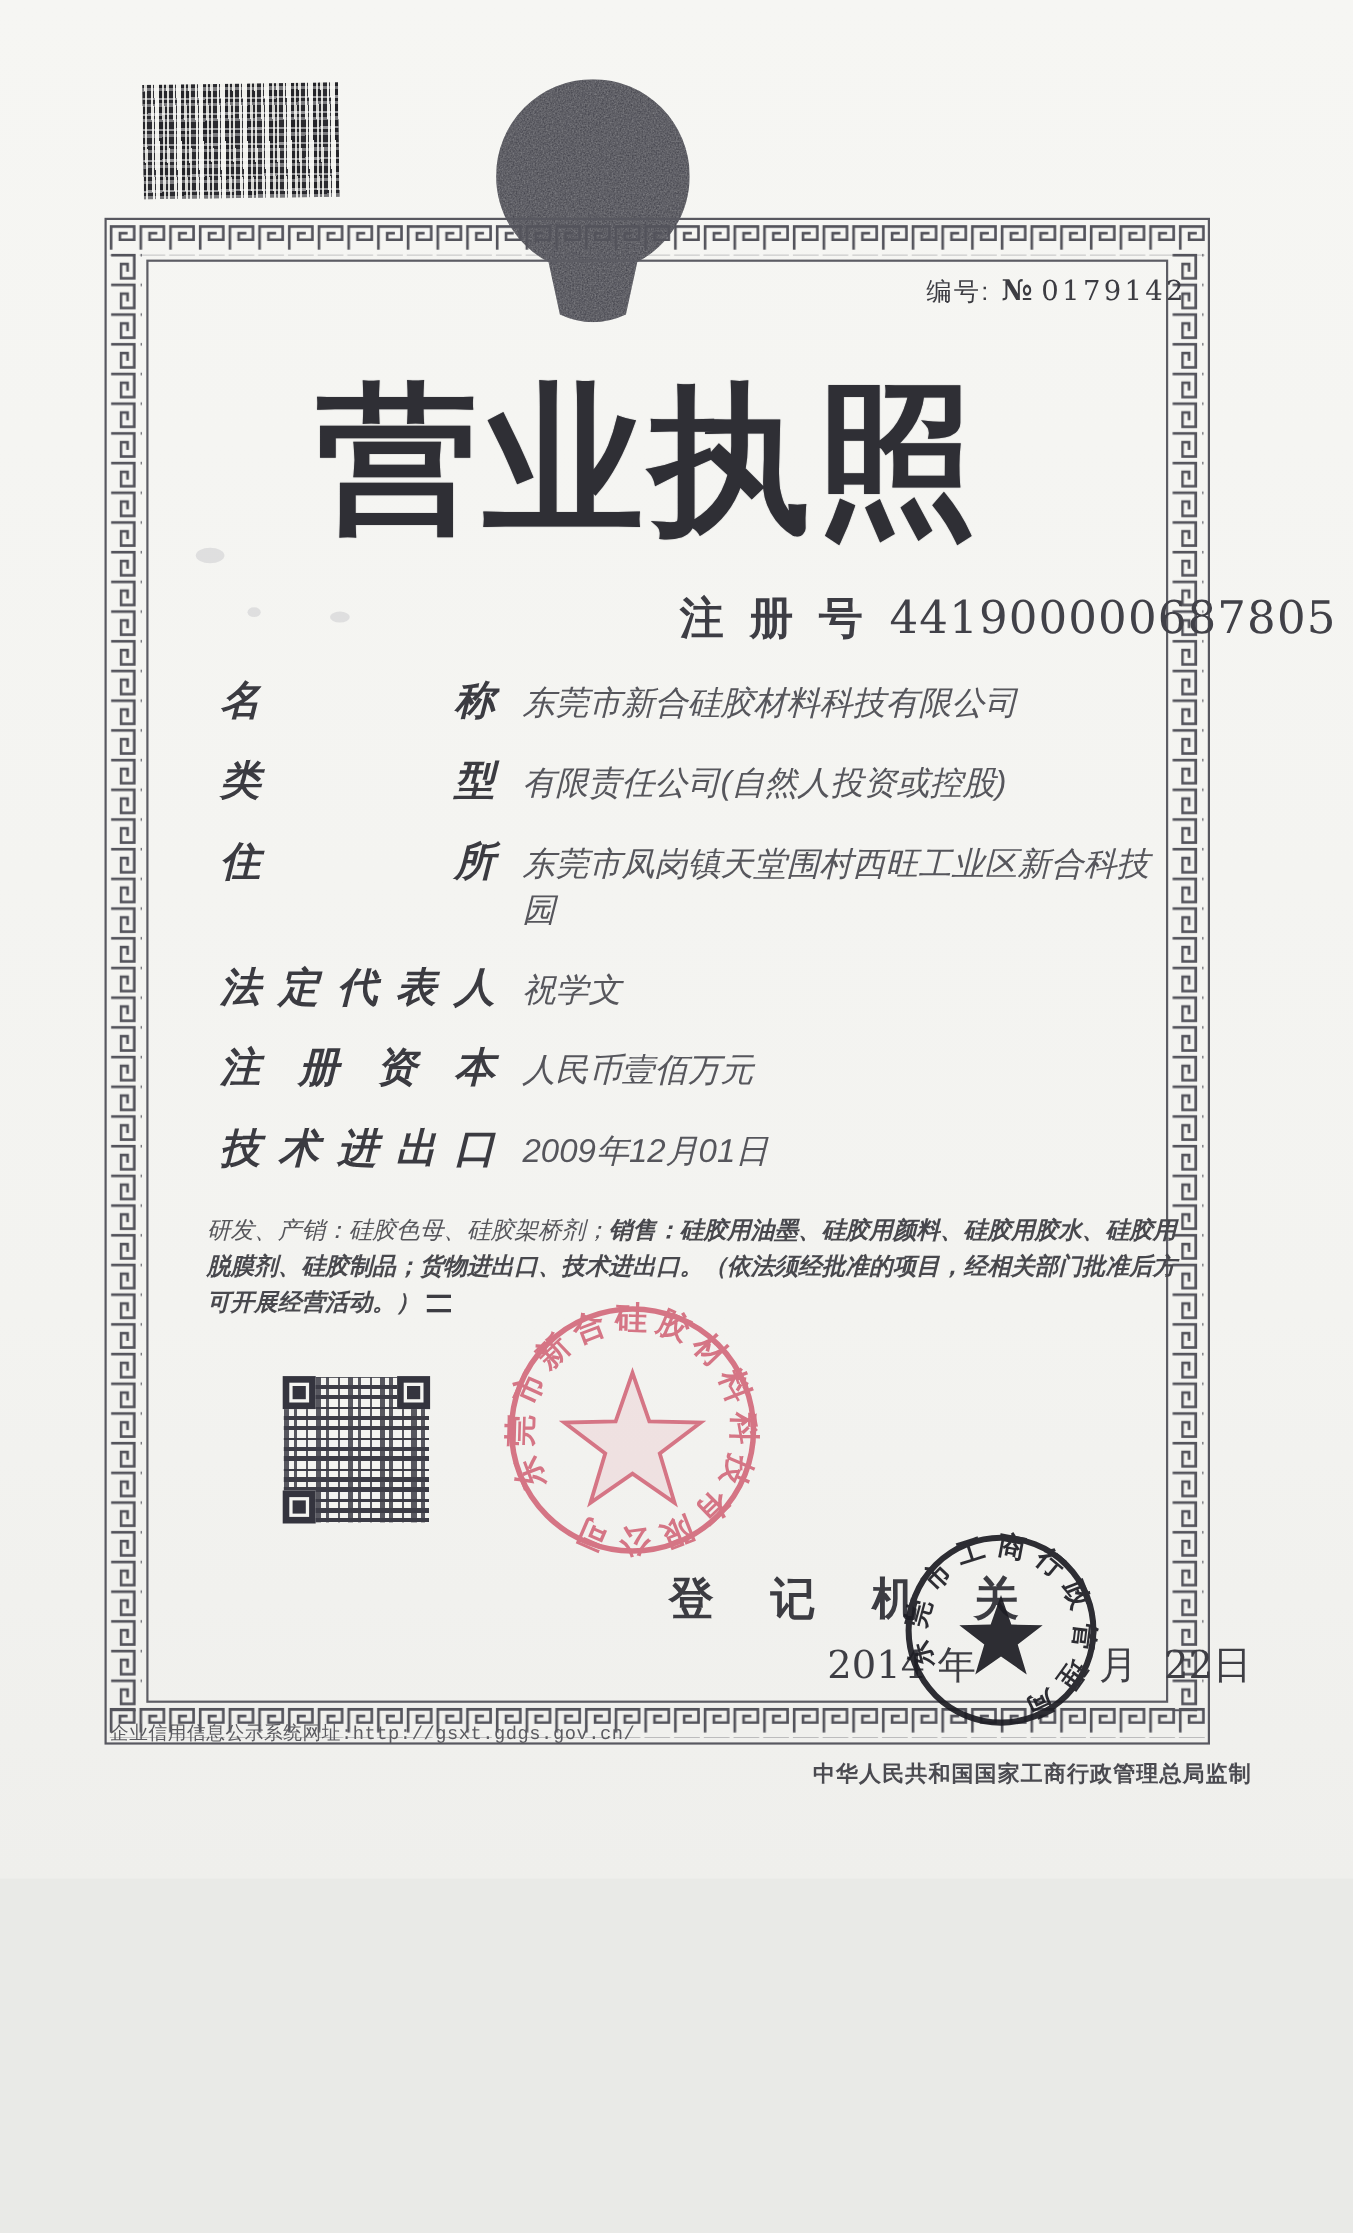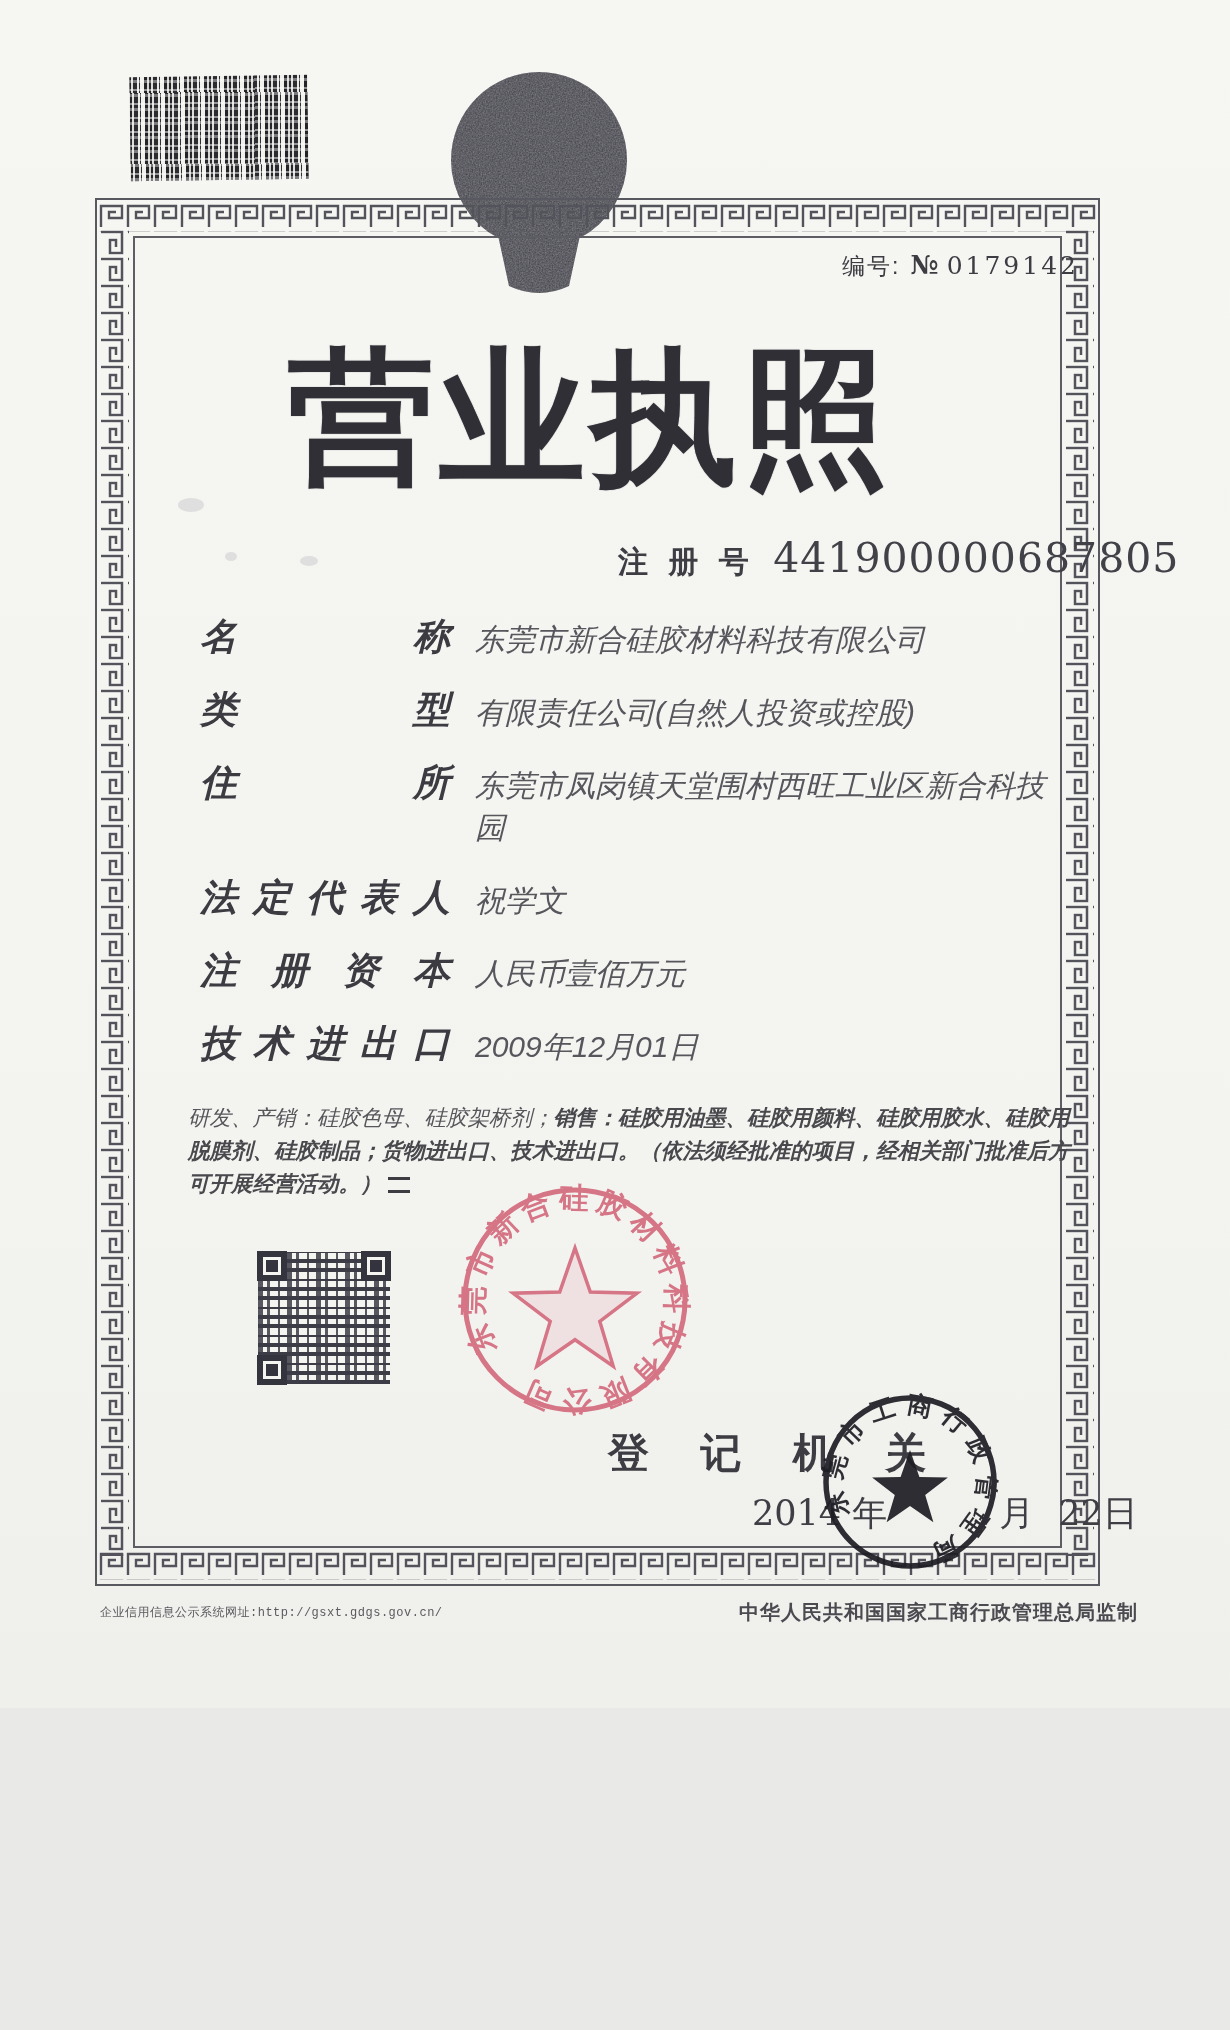--- a/index.html
+++ b/index.html
@@ -38,21 +38,21 @@
   .serial .no-num{font-family:"DejaVu Serif",serif;font-size:25px;letter-spacing:3px;}
   
   .title{
     position:absolute;left:288px;top:338px;width:600px;height:160px;
     display:flex;justify-content:space-between;align-items:center;
     font-size:146px;font-weight:900;color:#2f2f35;line-height:1;
     text-shadow:0 0 1px rgba(47,47,53,.6);
   }
   
   .regno{position:absolute;left:618px;top:534px;white-space:nowrap;}
-  .regno .lbl{font-size:30px;font-weight:600;color:#3d3d44;letter-spacing:6px;}
+  .regno .lbl{font-size:40px;font-weight:600;color:#3d3d44;letter-spacing:6px;}
   .regno .num{font-family:"DejaVu Serif",serif;font-size:41px;color:#414148;letter-spacing:1px;margin-left:14px;margin-top:20px;}
   
   .fields{position:absolute;left:200px;top:616px;width:872px;font-style:italic;}
   .row{display:flex;align-items:flex-start;margin-bottom:28px;min-height:42px;}
   .row .lbl{
     flex:0 0 250px;width:250px;margin-right:25px;
     font-size:37px;font-weight:700;color:#3b3b41;line-height:42px;
     text-align:justify;text-align-last:justify;
   }
   .row .val{flex:1;font-size:30px;color:#56565c;line-height:42px;padding-top:3px;}
@@ -74,21 +74,21 @@
   
   .red-seal{position:absolute;left:455px;top:1180px;opacity:.82;}
   .black-seal{position:absolute;left:818px;top:1390px;opacity:.92;}
   
   .registrar{position:absolute;left:608px;top:1426px;font-size:41px;font-weight:700;color:#3c3c42;letter-spacing:20px;white-space:nowrap;}
   .issue-date{position:absolute;left:752px;top:1490px;font-size:35px;color:#3e3e44;white-space:nowrap;}
   .issue-date .d{font-family:"DejaVu Serif",serif;}
   .issue-date .m{margin-left:112px;}
   .issue-date .dd{margin-left:24px;}
   
-  .footer-left{position:absolute;left:100px;top:1604px;font-size:12px;color:#5a5a5f;font-family:"Liberation Mono","Liberation Sans",monospace;letter-spacing:.5px;}
+  .footer-left{position:absolute;left:100px;top:1564px;font-size:17px;color:#5a5a5f;font-family:"Liberation Mono","Liberation Sans",monospace;letter-spacing:.5px;}
   .footer-right{position:absolute;right:92px;top:1599px;font-size:20px;font-weight:600;color:#4a4a50;letter-spacing:1px;}
   
   .smudge{position:absolute;background:rgba(90,90,110,.14);border-radius:50%;}
 </style>
 </head>
 <body>
 
 <div class="page">
 
   <div class="barcode"></div>

